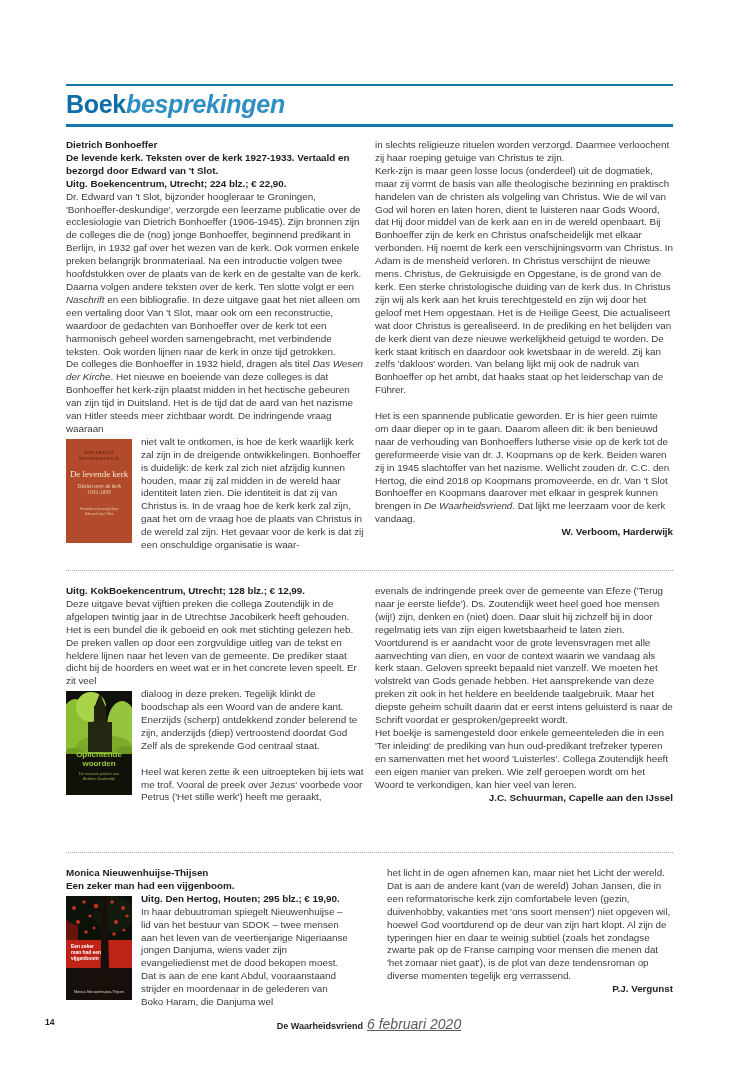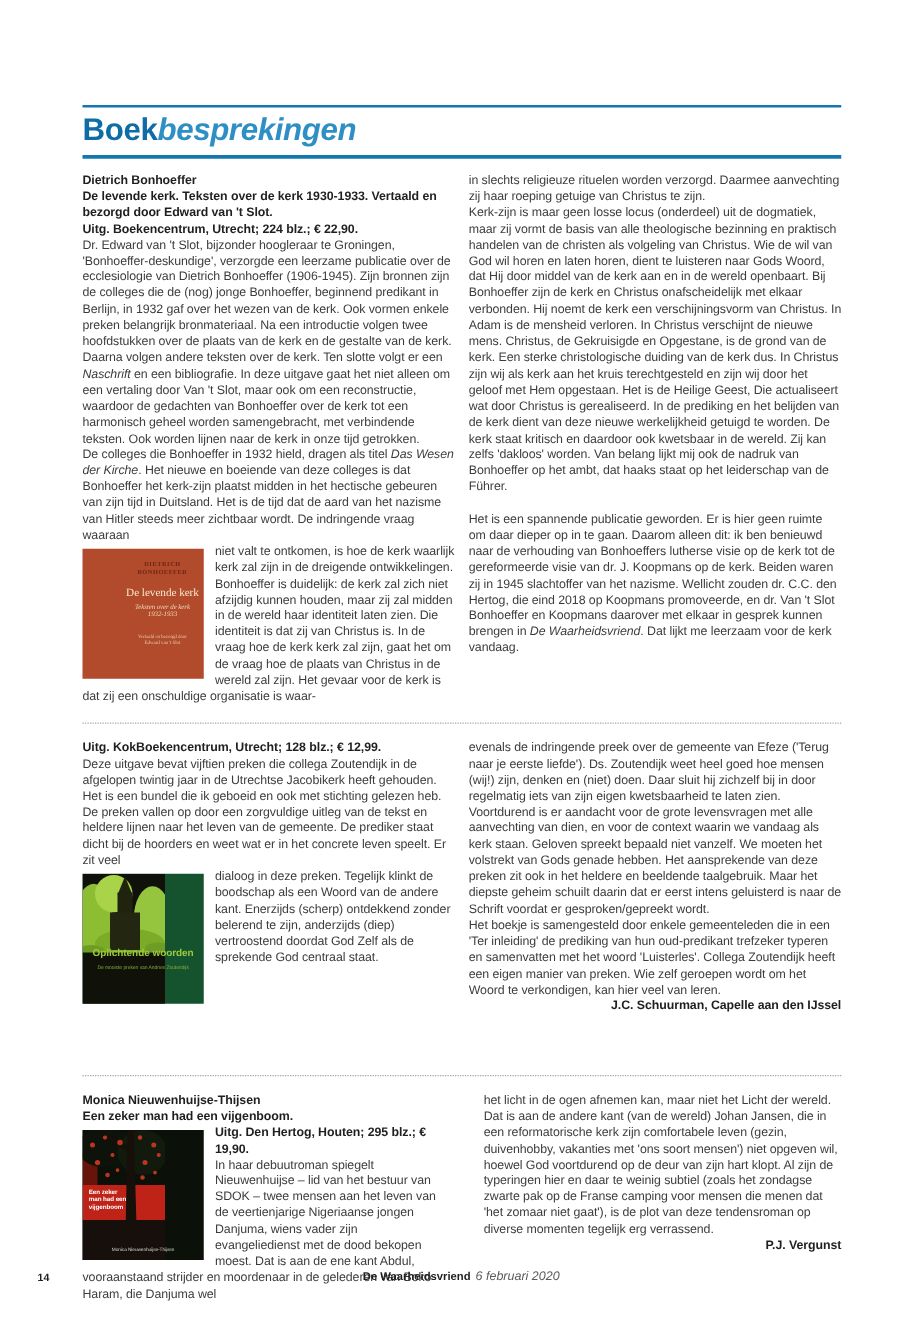--- a/index.html
+++ b/index.html
@@ -15,78 +15,79 @@
   
   .review{display:flex;gap:11px;}
   .r1{min-height:418px;} .r2{min-height:254px;} .r3{min-height:138px;gap:35px;}
   .col{flex:1;min-width:0;font-size:9.9px;line-height:12.9px;letter-spacing:-0.05px;}
   .col p{margin:0;}
   .rh{font-weight:bold;color:#1f1f1f;}
   .sig{font-weight:bold;color:#1f1f1f;text-align:right;margin:0;}
   .gap{height:12.9px;}
   .sep{border-top:1px dotted #a5a5a5;margin:13px 0 14px 0;}
   
-  .cover{float:left;width:66px;height:104px;margin:3px 9px 4px 0;position:relative;overflow:hidden;padding-left:31px;}
+  .cover{float:left;width:66px;height:104px;margin:3px 9px 4px 0;position:relative;overflow:hidden;}
   .cover svg{position:absolute;left:0;top:0;}
   
   .cover1{background:#b24a2c;text-align:center;font-family:"Liberation Serif",serif;}
   .c1-author{padding-top:11px;font-size:5px;line-height:6px;letter-spacing:.5px;font-weight:bold;
              color:#6f2513;text-transform:uppercase;width:44px;margin:0 auto;}
   .c1-title{margin-top:7px;font-size:9px;line-height:10px;color:#f6e9cd;}
   .c1-sub{margin-top:4px;font-style:italic;font-size:5.5px;line-height:6.5px;color:#eedcb8;width:46px;margin-left:auto;margin-right:auto;}
   .c1-note{margin-top:10px;font-size:4px;line-height:5.5px;color:#e4cfa9;width:44px;margin-left:auto;margin-right:auto;}
   
   .cover2{background:#14532d;}
   .c2-text{position:absolute;left:0;right:0;top:60px;text-align:center;font-family:"Liberation Sans",sans-serif;}
   .c2-title{font-size:8px;line-height:8.5px;font-weight:bold;color:#9cca3e;}
   .c2-sub{margin-top:3px;font-size:4px;line-height:5px;color:#86a93c;padding:0 8px;}
   
   .cover3{background:#0b1008;}
   .c3-title{position:absolute;left:5px;top:47px;width:30px;font-size:5px;line-height:6px;
             font-weight:bold;color:#ffffff;}
   .c3-author{position:absolute;left:0;right:0;top:90px;text-align:center;font-size:3.8px;color:#d8d2cc;}
   
   .footer{position:absolute;left:0;top:1016px;width:738px;height:20px;font-size:9px;color:#222;}
-  .pagenum{position:absolute;left:30px;top:1px;font-weight:bold;font-size:8.5px;color:#1f1f1f;}
+  .pagenum{position:absolute;left:45px;top:1px;font-weight:bold;font-size:8.5px;color:#1f1f1f;}
   .fcenter{text-align:center;}
   .fcenter .fpub{font-weight:bold;color:#1f1f1f;}
-  .fcenter .fdate{font-style:italic;color:#5a5a5a;margin-left:4px;font-size:10px;}
+  .fcenter .fdate{font-style:italic;color:#5a5a5a;margin-left:4px;font-size:14px;text-decoration:underline;}
 </style>
 </head>
 <body>
 
 <div class="page">
   <div class="content">
 
     <div class="masthead">
       <div class="rule-top"></div>
       <h1 class="masthead-title"><span class="tb">Boek</span><span class="ti">besprekingen</span></h1>
       <div class="rule-bottom"></div>
     </div>
 
     <section class="review r1">
       <div class="col">
           <p class="rh">Dietrich Bonhoeffer</p>
-          <p class="rh">De levende kerk. Teksten over de kerk 1930-1933. Vertaald en bezorgd door Edward van 't Slot.</p>
+          <p class="rh">De levende kerk. Teksten over de kerk 1927-1933. Vertaald en bezorgd door Edward van 't Slot.</p>
           <p class="rh">Uitg. Boekencentrum, Utrecht; 224 blz.; € 22,90.</p>
           <p class="body-p">Dr. Edward van 't Slot, bijzonder hoogleraar te Groningen, 'Bonhoeffer-deskundige', verzorgde een leerzame publicatie over de ecclesiologie van Dietrich Bonhoeffer (1906-1945). Zijn bronnen zijn de colleges die de (nog) jonge Bonhoeffer, beginnend predikant in Berlijn, in 1932 gaf over het wezen van de kerk. Ook vormen enkele preken belangrijk bronmateriaal. Na een introductie volgen twee hoofdstukken over de plaats van de kerk en de gestalte van de kerk. Daarna volgen andere teksten over de kerk. Ten slotte volgt er een <i>Naschrift</i> en een bibliografie. In deze uitgave gaat het niet alleen om een vertaling door Van 't Slot, maar ook om een reconstructie, waardoor de gedachten van Bonhoeffer over de kerk tot een harmonisch geheel worden samengebracht, met verbindende teksten. Ook worden lijnen naar de kerk in onze tijd getrokken.</p>
           <p class="body-p">De colleges die Bonhoeffer in 1932 hield, dragen als titel <i>Das Wesen der Kirche</i>. Het nieuwe en boeiende van deze colleges is dat Bonhoeffer het kerk-zijn plaatst midden in het hectische gebeuren van zijn tijd in Duitsland. Het is de tijd dat de aard van het nazisme van Hitler steeds meer zichtbaar wordt. De indringende vraag waaraan</p>
   <div class="cover cover1">
     <div class="c1-author">Dietrich Bonhoeffer</div>
     <div class="c1-title">De levende kerk</div>
     <div class="c1-sub">Teksten over de kerk 1932-1933</div>
     <div class="c1-note">Vertaald en bezorgd door Edward van 't Slot</div>
   </div>
 <p class="body-p">niet valt te ontkomen, is hoe de kerk waarlijk kerk zal zijn in de dreigende ontwikkelingen. Bonhoeffer is duidelijk: de kerk zal zich niet afzijdig kunnen houden, maar zij zal midden in de wereld haar identiteit laten zien. Die identiteit is dat zij van Christus is. In de vraag hoe de kerk kerk zal zijn, gaat het om de vraag hoe de plaats van Christus in de wereld zal zijn. Het gevaar voor de kerk is dat zij een onschuldige organisatie is waar-</p>
         </div>
       <div class="col">
-          <p class="body-p">in slechts religieuze rituelen worden verzorgd. Daarmee aanvechting zij haar roeping getuige van Christus te zijn.</p>
+          <p class="body-p">in slechts religieuze rituelen worden verzorgd. Daarmee verloochent zij haar roeping getuige van Christus te zijn.</p>
           <p class="body-p">Kerk-zijn is maar geen losse locus (onderdeel) uit de dogmatiek, maar zij vormt de basis van alle theologische bezinning en praktisch handelen van de christen als volgeling van Christus. Wie de wil van God wil horen en laten horen, dient te luisteren naar Gods Woord, dat Hij door middel van de kerk aan en in de wereld openbaart. Bij Bonhoeffer zijn de kerk en Christus onafscheidelijk met elkaar verbonden. Hij noemt de kerk een verschijningsvorm van Christus. In Adam is de mensheid verloren. In Christus verschijnt de nieuwe mens. Christus, de Gekruisigde en Opgestane, is de grond van de kerk. Een sterke christologische duiding van de kerk dus. In Christus zijn wij als kerk aan het kruis terechtgesteld en zijn wij door het geloof met Hem opgestaan. Het is de Heilige Geest, Die actualiseert wat door Christus is gerealiseerd. In de prediking en het belijden van de kerk dient van deze nieuwe werkelijkheid getuigd te worden. De kerk staat kritisch en daardoor ook kwetsbaar in de wereld. Zij kan zelfs 'dakloos' worden. Van belang lijkt mij ook de nadruk van Bonhoeffer op het ambt, dat haaks staat op het leiderschap van de Führer.</p>
           <div class="gap"></div>
           <p class="body-p">Het is een spannende publicatie geworden. Er is hier geen ruimte om daar dieper op in te gaan. Daarom alleen dit: ik ben benieuwd naar de verhouding van Bonhoeffers lutherse visie op de kerk tot de gereformeerde visie van dr. J. Koopmans op de kerk. Beiden waren zij in 1945 slachtoffer van het nazisme. Wellicht zouden dr. C.C. den Hertog, die eind 2018 op Koopmans promoveerde, en dr. Van 't Slot Bonhoeffer en Koopmans daarover met elkaar in gesprek kunnen brengen in <i>De Waarheidsvriend</i>. Dat lijkt me leerzaam voor de kerk vandaag.</p>
+          <p class="sig">W. Verboom, Harderwijk</p>
         </div>
     </section>
 
     <div class="sep"></div>
 
     <section class="review r2">
       <div class="col">
           <p class="rh">Uitg. KokBoekencentrum, Utrecht; 128 blz.; € 12,99.</p>
           <p class="body-p">Deze uitgave bevat vijftien preken die collega Zoutendijk in de afgelopen twintig jaar in de Utrechtse Jacobikerk heeft gehouden. Het is een bundel die ik geboeid en ook met stichting gelezen heb. De preken vallen op door een zorgvuldige uitleg van de tekst en heldere lijnen naar het leven van de gemeente. De prediker staat dicht bij de hoorders en weet wat er in het concrete leven speelt. Er zit veel</p>
   <div class="cover cover2">
@@ -103,20 +104,21 @@
       <ellipse cx="60" cy="60" rx="10" ry="5" fill="#6f9c24"></ellipse>
       <rect y="63" width="66" height="41" fill="#10120a"></rect>
     </svg>
     <div class="c2-text">
       <div class="c2-title">Oplichtende woorden</div>
       <div class="c2-sub">De mooiste preken van Andries Zoutendijk</div>
     </div>
   </div>
 <p class="body-p">dialoog in deze preken. Tegelijk klinkt de boodschap als een Woord van de andere kant. Enerzijds (scherp) ontdekkend zonder belerend te zijn, anderzijds (diep) vertroostend doordat God Zelf als de sprekende God centraal staat.</p>
           <div class="gap"></div>
+          <p class="body-p">Heel wat keren zette ik een uitroepteken bij iets wat me trof. Vooral de preek over Jezus' voorbede voor Petrus ('Het stille werk') heeft me geraakt,</p>
         </div>
       <div class="col">
           <p class="body-p">evenals de indringende preek over de gemeente van Efeze ('Terug naar je eerste liefde'). Ds. Zoutendijk weet heel goed hoe mensen (wij!) zijn, denken en (niet) doen. Daar sluit hij zichzelf bij in door regelmatig iets van zijn eigen kwetsbaarheid te laten zien. Voortdurend is er aandacht voor de grote levensvragen met alle aanvechting van dien, en voor de context waarin we vandaag als kerk staan. Geloven spreekt bepaald niet vanzelf. We moeten het volstrekt van Gods genade hebben. Het aansprekende van deze preken zit ook in het heldere en beeldende taalgebruik. Maar het diepste geheim schuilt daarin dat er eerst intens geluisterd is naar de Schrift voordat er gesproken/gepreekt wordt.</p>
           <p class="body-p">Het boekje is samengesteld door enkele gemeenteleden die in een 'Ter inleiding' de prediking van hun oud-predikant trefzeker typeren en samenvatten met het woord 'Luisterles'. Collega Zoutendijk heeft een eigen manier van preken. Wie zelf geroepen wordt om het Woord te verkondigen, kan hier veel van leren.</p>
           <p class="sig">J.C. Schuurman, Capelle aan den IJssel</p>
         </div>
     </section>
 
     <div class="sep"></div>
 

